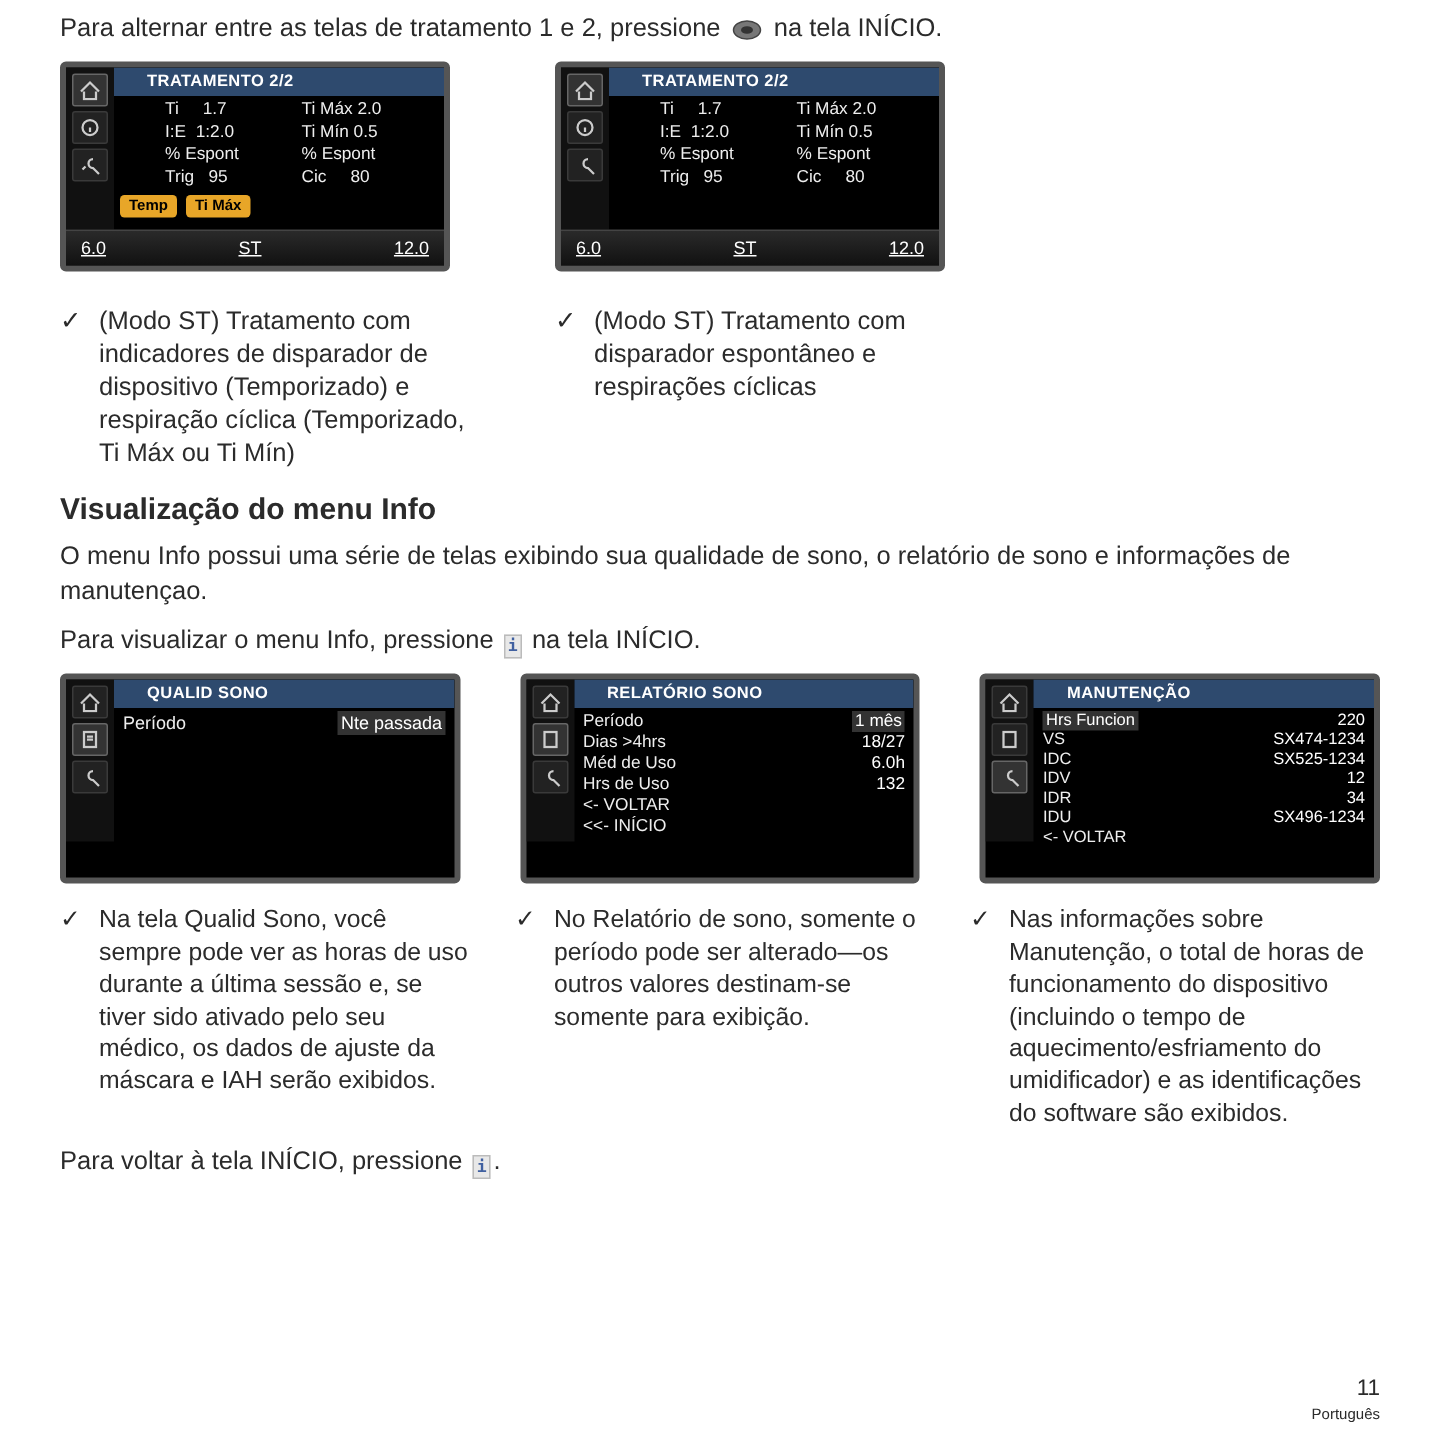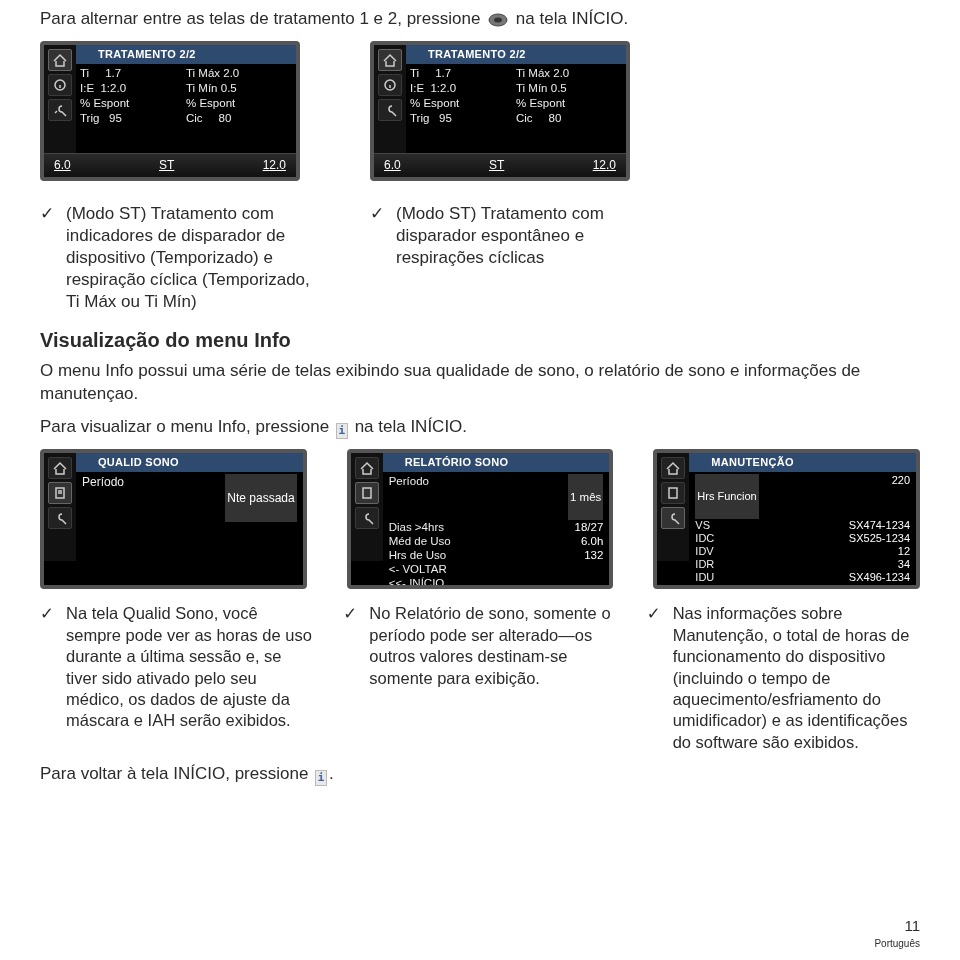--- a/index.html
+++ b/index.html
@@ -75,21 +75,21 @@
   .dev-main { flex: 1; padding: 0; }
   .dev-title {
     background: #2e4a6e;
     color: #fff;
     font-weight: bold;
     font-size: 11px;
     padding: 2px 22px;
     letter-spacing: .3px;
   }
   .dev-rows { padding: 2px 4px; font-size: 11.5px; line-height: 15px; }
-  .dev-rows .r { display: flex; }
+  .dev-rows .r { display: flex; margin-left: 30px; }
   .dev-rows .c { flex: 1; white-space: nowrap; }
   .pill-row { display: flex; gap: 6px; padding: 2px 4px 0 4px; }
   .pill {
     background: #e8a628;
     color: #000;
     font-size: 10px;
     font-weight: bold;
     padding: 1px 6px;
     border-radius: 3px;
   }
@@ -132,21 +132,21 @@
   .kv-rows .kv { display: flex; justify-content: space-between; }
   .kv-rows .kv .v { color: #fff; }
   .badge {
     display: inline-block;
     background: #2878c8;
     color: #fff;
     font-size: 10px;
     padding: 1px 8px;
     border-radius: 3px;
   }
-  .hl { background: #333; color: #fff; display:inline-block; padding:16px 2px;}
+  .hl { background: #333; color: #fff; display:inline-block; padding:0 2px;}
 
   .row-bottom { display: flex; gap: 30px; margin-top: 12px; }
   .row-bottom .check-item { width: 280px; font-size: 16.5px; line-height: 1.3; }
 
   .footer {
     position: absolute;
     bottom: 10px;
     right: 40px;
     text-align: right;
     font-size: 15px;
@@ -207,20 +207,24 @@
               </div>
             <div class="r">
                 <span class="c">% Espont</span>
                 <span class="c">% Espont</span>
               </div>
             <div class="r">
                 <span class="c"><span>Trig</span>&nbsp;&nbsp;&nbsp;<span>95</span></span>
                 <span class="c"><span>Cic</span>&nbsp;&nbsp;&nbsp;&nbsp;&nbsp;<span>80</span></span>
               </div>
           </div>
+          <div class="pill-row">
+            <span class="pill">Temp</span>
+            <span class="pill">Ti Máx</span>
+          </div>
         </div>
       </div>
       <div class="dev-foot">
         <span>6.0</span>
         <span>ST</span>
         <span>12.0</span>
       </div>
     </div>
   </div>
 

